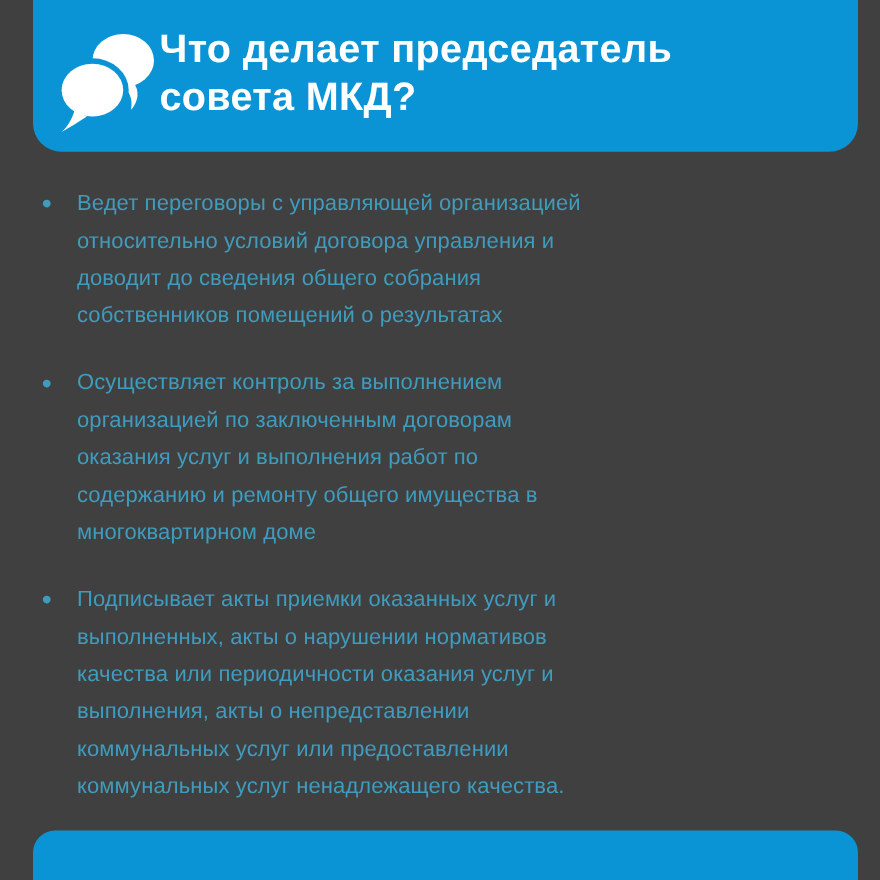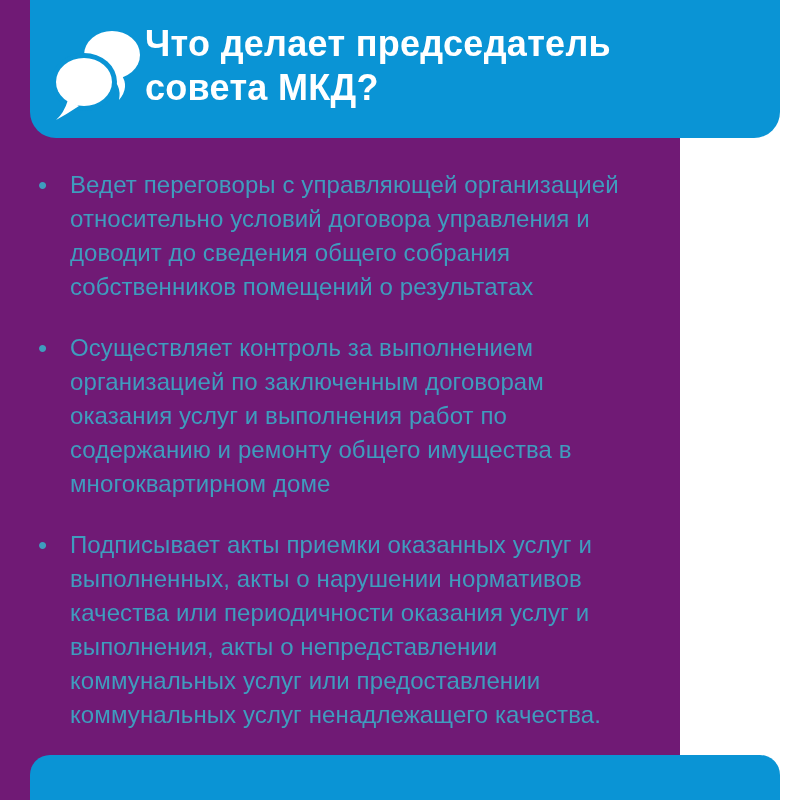--- a/index.html
+++ b/index.html
@@ -6,23 +6,23 @@
     margin: 0;
     padding: 0;
     width: 800px;
     height: 800px;
     background: #ffffff;
     overflow: hidden;
     font-family: "Liberation Sans", "DejaVu Sans", sans-serif;
   }
   .canvas {
     position: relative;
-    width: 680px;
+    width: 800px;
     height: 800px;
-    background: #701a75;
+    background: #404040;
   }
   .header-card {
     position: absolute;
     left: 30px;
     top: 0;
     width: 750px;
     height: 138px;
     background: #0a94d5;
     border-radius: 0 0 26px 26px;
   }
@@ -62,21 +62,21 @@
   .bullet .dot {
     flex: 0 0 32px;
     width: 32px;
     font-size: 26px;
     line-height: 34px;
     padding-left: 2px;
   }
   .bullet .bullet-text {
     flex: 1;
     margin: 0;
-    font-size: 24px;
+    font-size: 20px;
     line-height: 34px;
     letter-spacing: 0.1px;
     white-space: pre-line;
   }
   .footer-bar {
     position: absolute;
     left: 30px;
     top: 755px;
     width: 750px;
     height: 45px;

